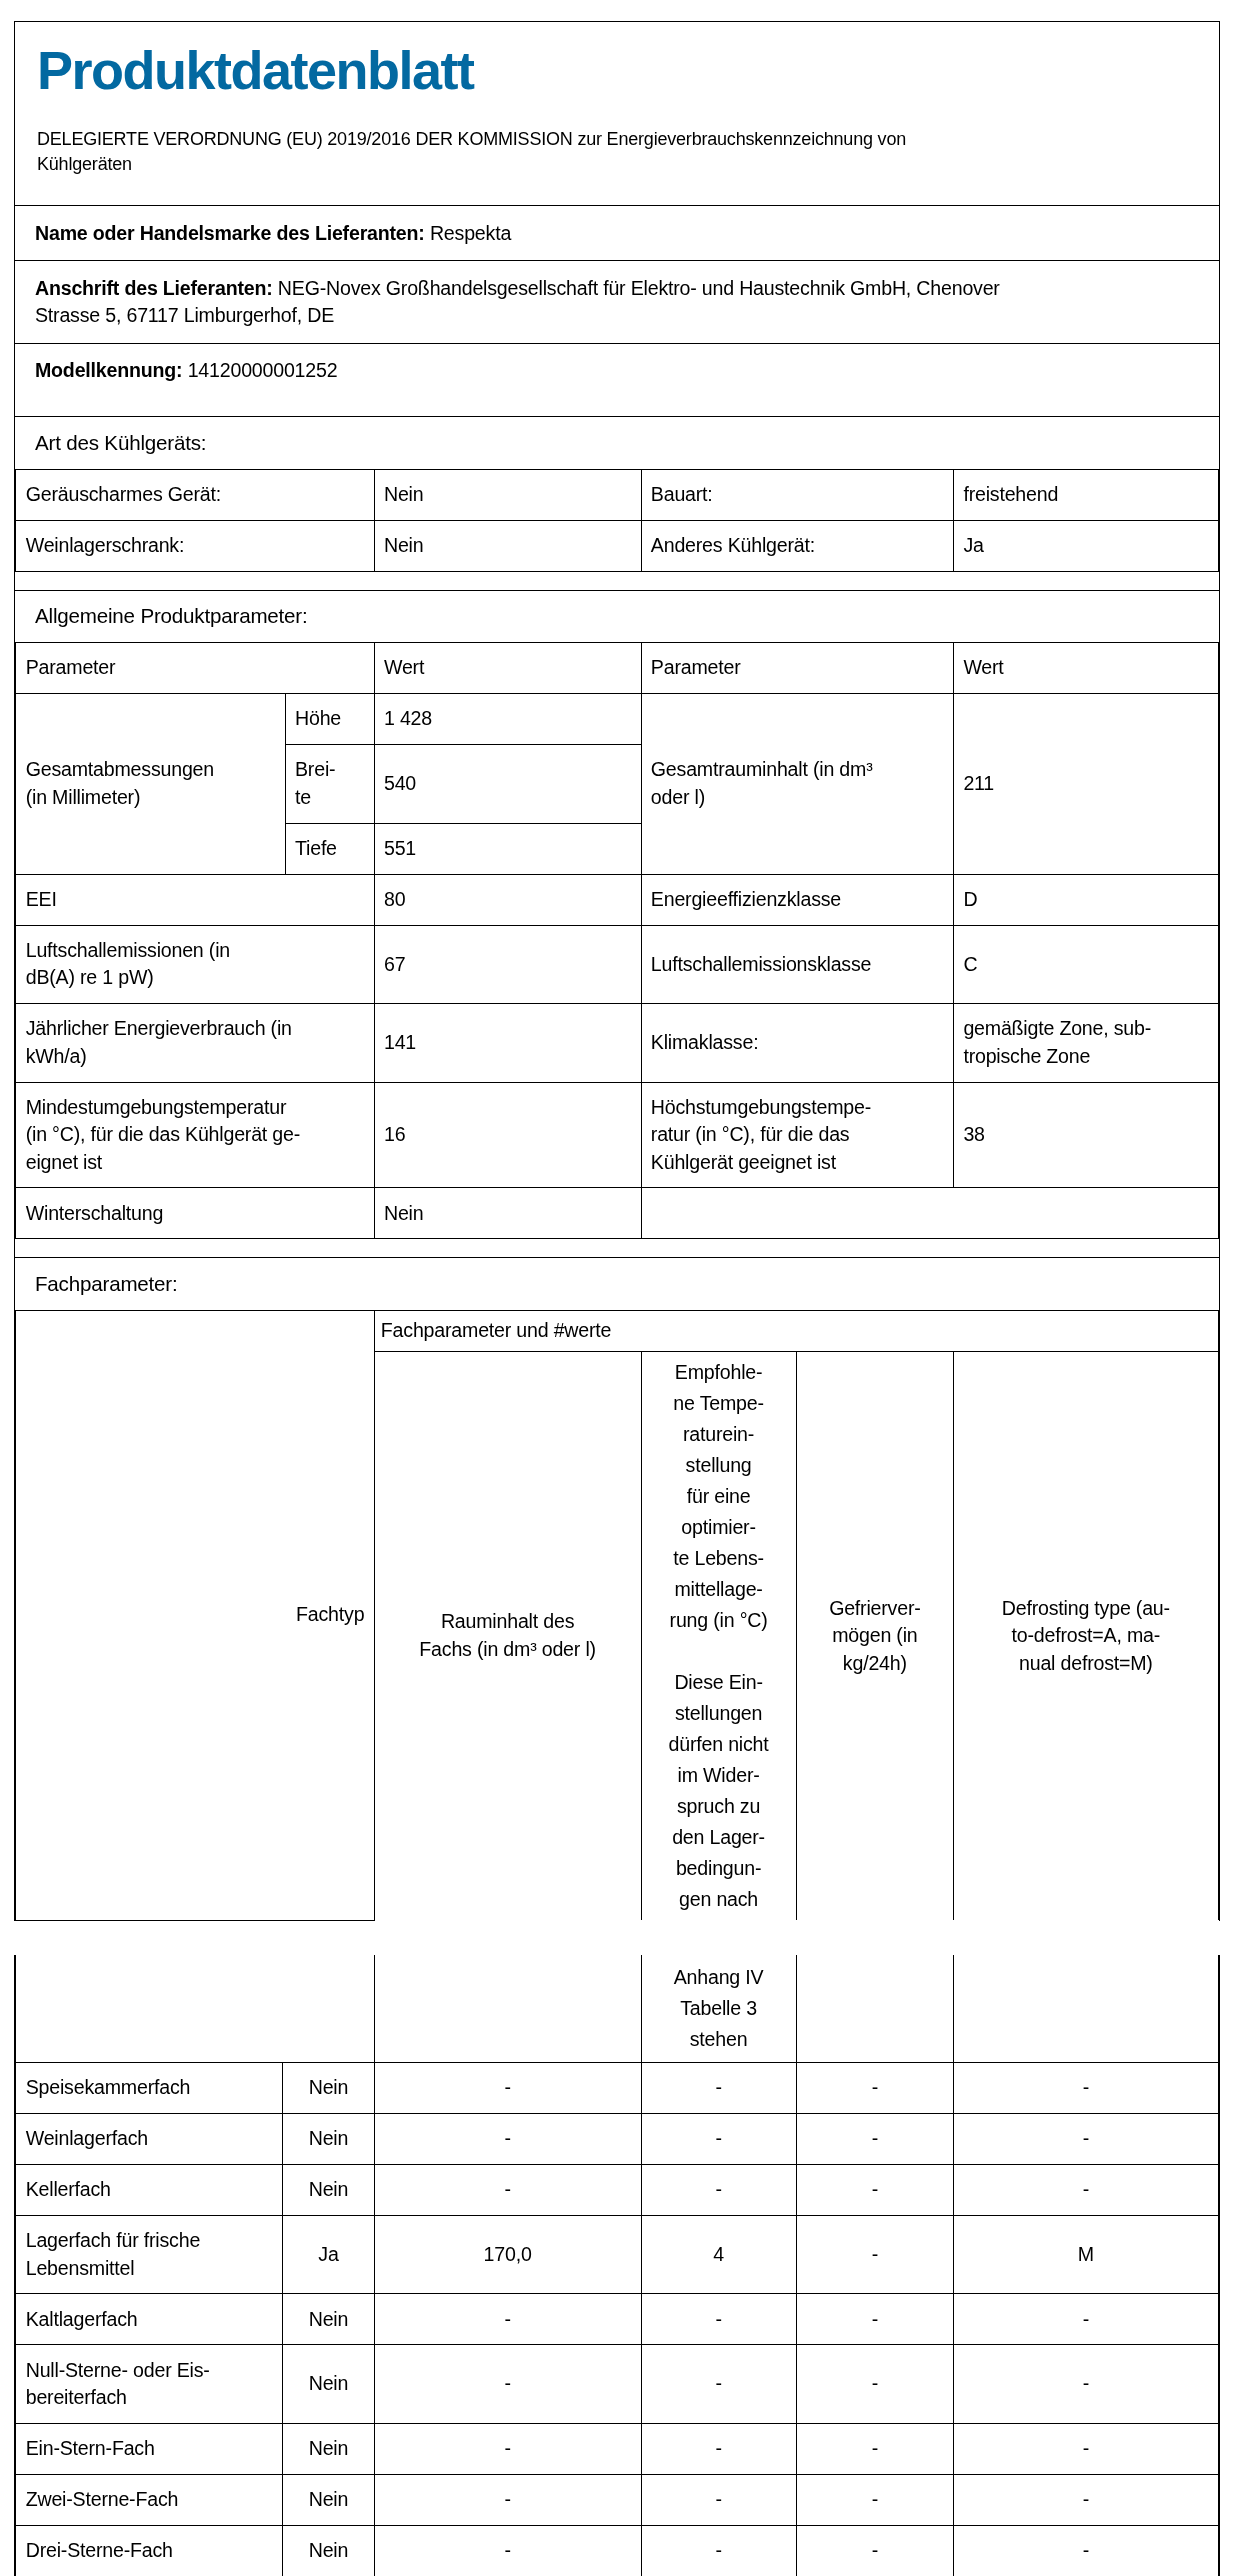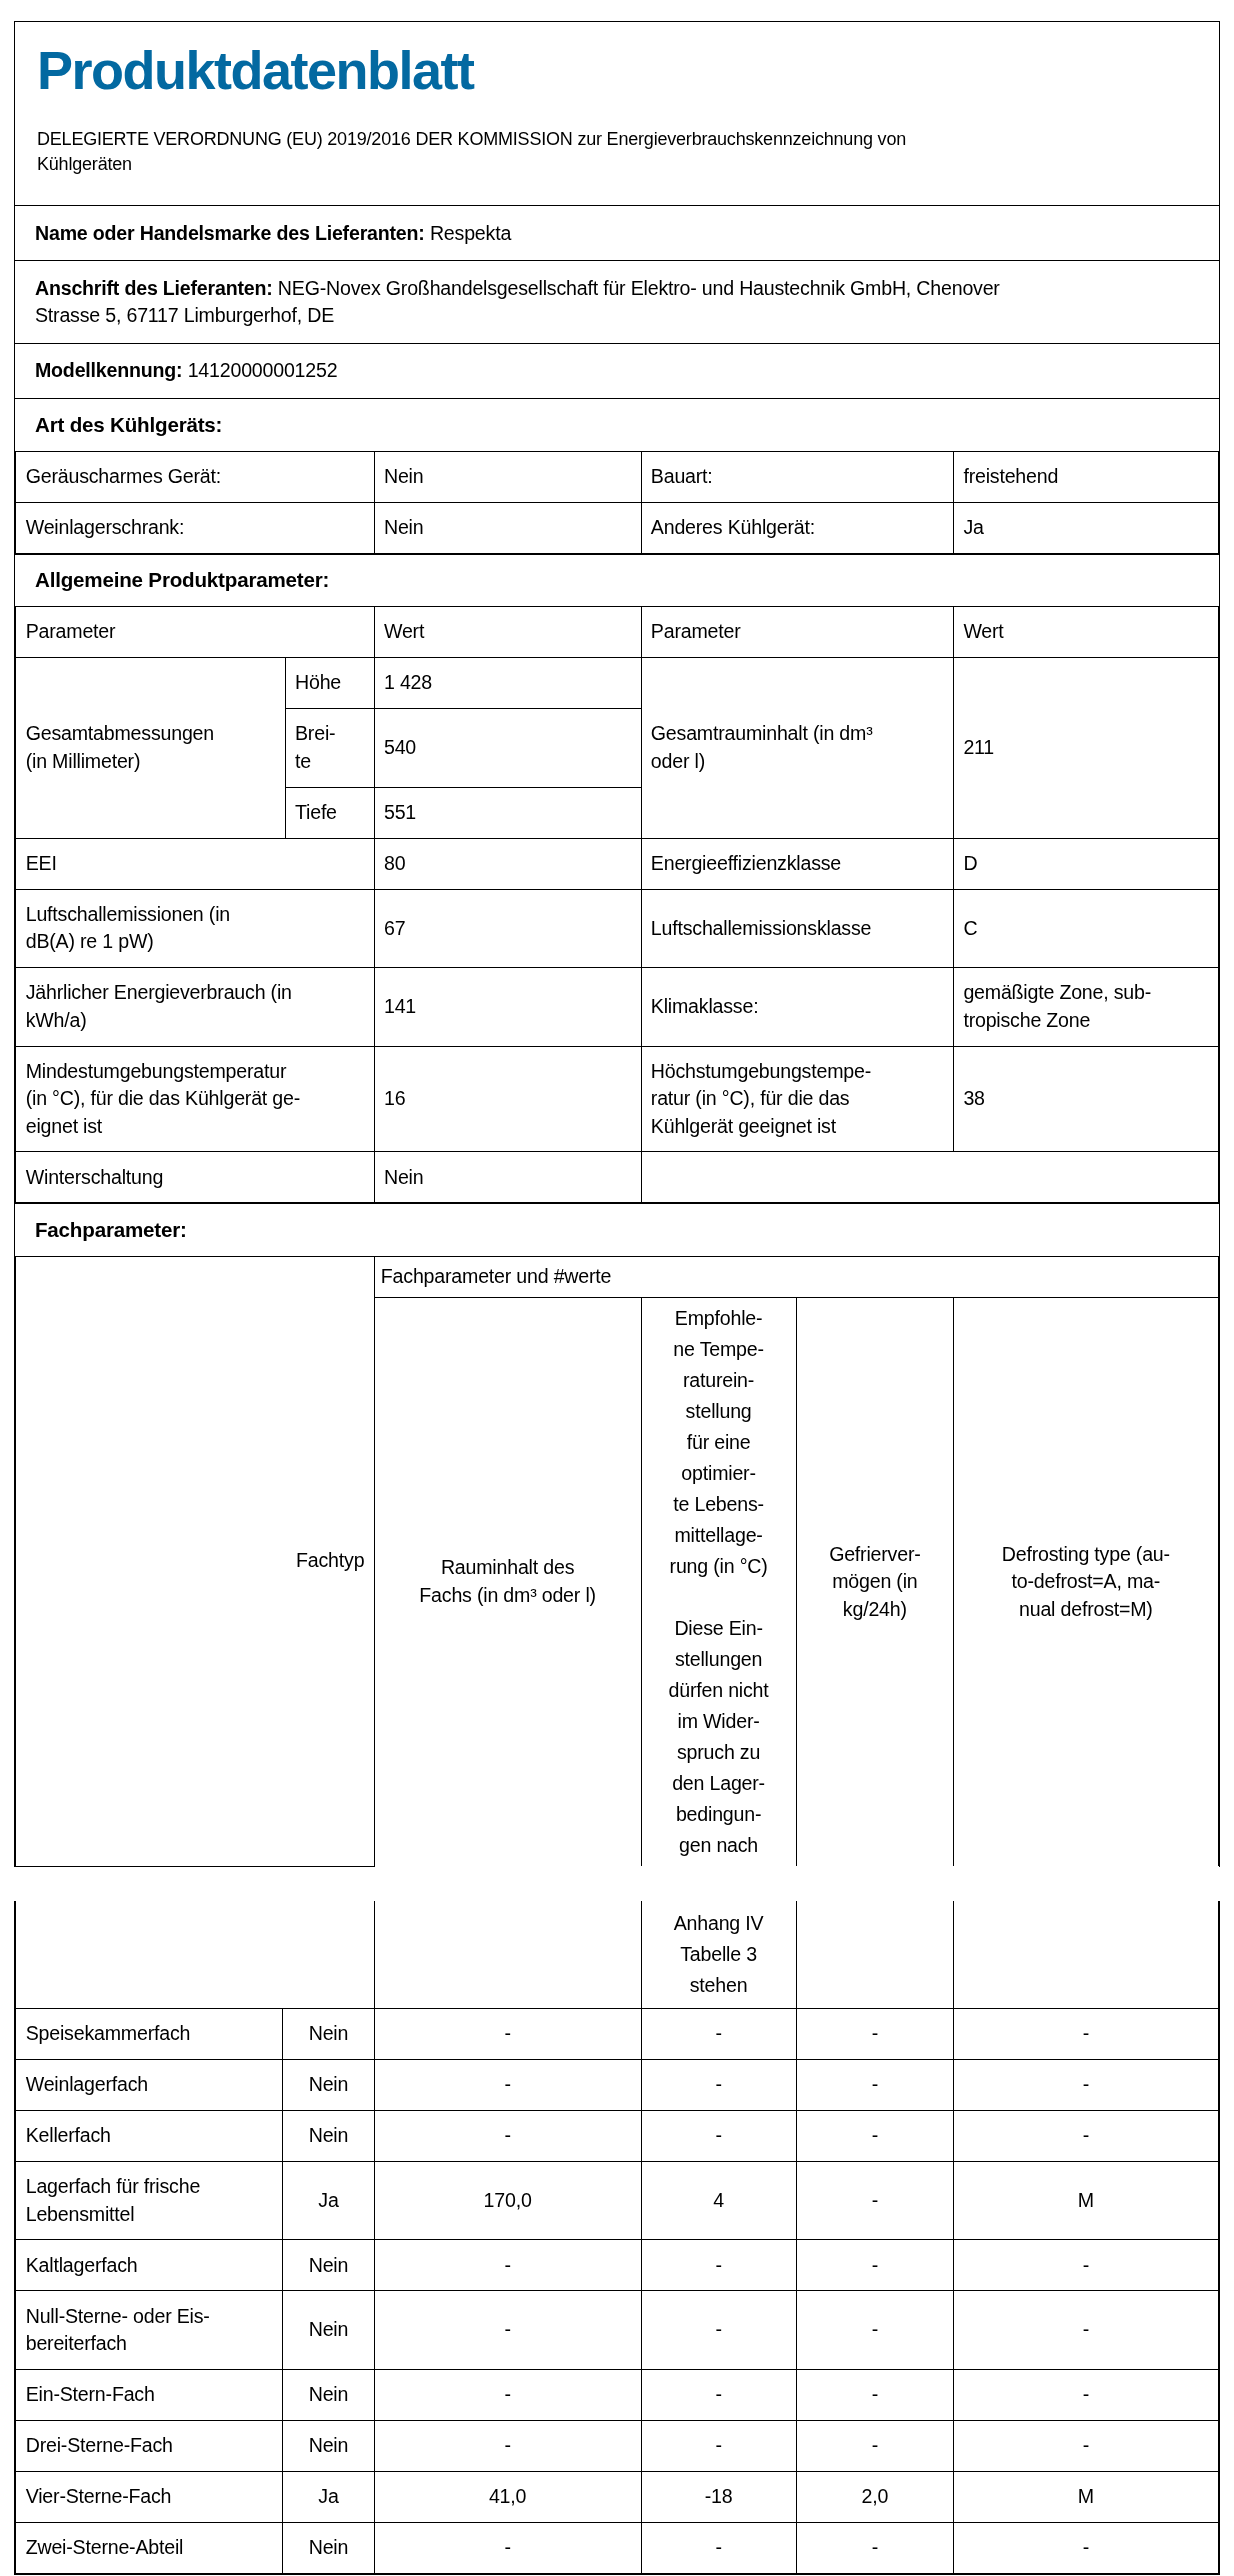--- a/index.html
+++ b/index.html
@@ -12,21 +12,21 @@
   .box { margin:0 14.4px; border:1.5px solid #000; background:#fff; }
   .cut-bottom { border-bottom:none; }
   .cut-top { border-top:none; }
   .gap { height:34px; }
 
   .titleblock { padding:20.6px 21.6px 28px; }
   .title { color:#0369a1; font-size:54px; font-weight:bold; letter-spacing:-1.5px; line-height:1.05; }
   .subtitle { margin-top:28px; font-size:18px; white-space:pre-line; }
 
   .row { border-top:1.5px solid #000; padding:13.4px 19.6px; }
-  .heading { border-top:1.5px solid #000; padding:11.3px 19.6px; font-weight:bold; font-size:20.6px; }
+  .heading { border-top:1.5px solid #000; padding:11.3px 19.6px; font-weight:normal; font-size:20.6px;margin-top:18px; }
   .b { font-weight:bold; }
   .pre { white-space:pre-line; }
 
   table { width:100%; border-collapse:collapse; table-layout:fixed; }
   td {
     border:1px solid #000; padding:11.3px 9.3px; vertical-align:middle;
     text-align:left; white-space:pre-line; word-wrap:break-word;
   }
   td.c { text-align:center; }
   tr.tall { height:510px; }
@@ -284,20 +284,28 @@
         </tr>
     <tr>
           <td>Ein-Stern-Fach</td>
           <td class="c">Nein</td>
           <td class="c">-</td>
           <td class="c">-</td>
           <td class="c">-</td>
           <td class="c">-</td>
         </tr>
     <tr>
+          <td>Zwei-Sterne-Fach</td>
+          <td class="c">Nein</td>
+          <td class="c">-</td>
+          <td class="c">-</td>
+          <td class="c">-</td>
+          <td class="c">-</td>
+        </tr>
+    <tr>
           <td>Drei-Sterne-Fach</td>
           <td class="c">Nein</td>
           <td class="c">-</td>
           <td class="c">-</td>
           <td class="c">-</td>
           <td class="c">-</td>
         </tr>
     <tr>
           <td>Vier-Sterne-Fach</td>
           <td class="c">Ja</td>

